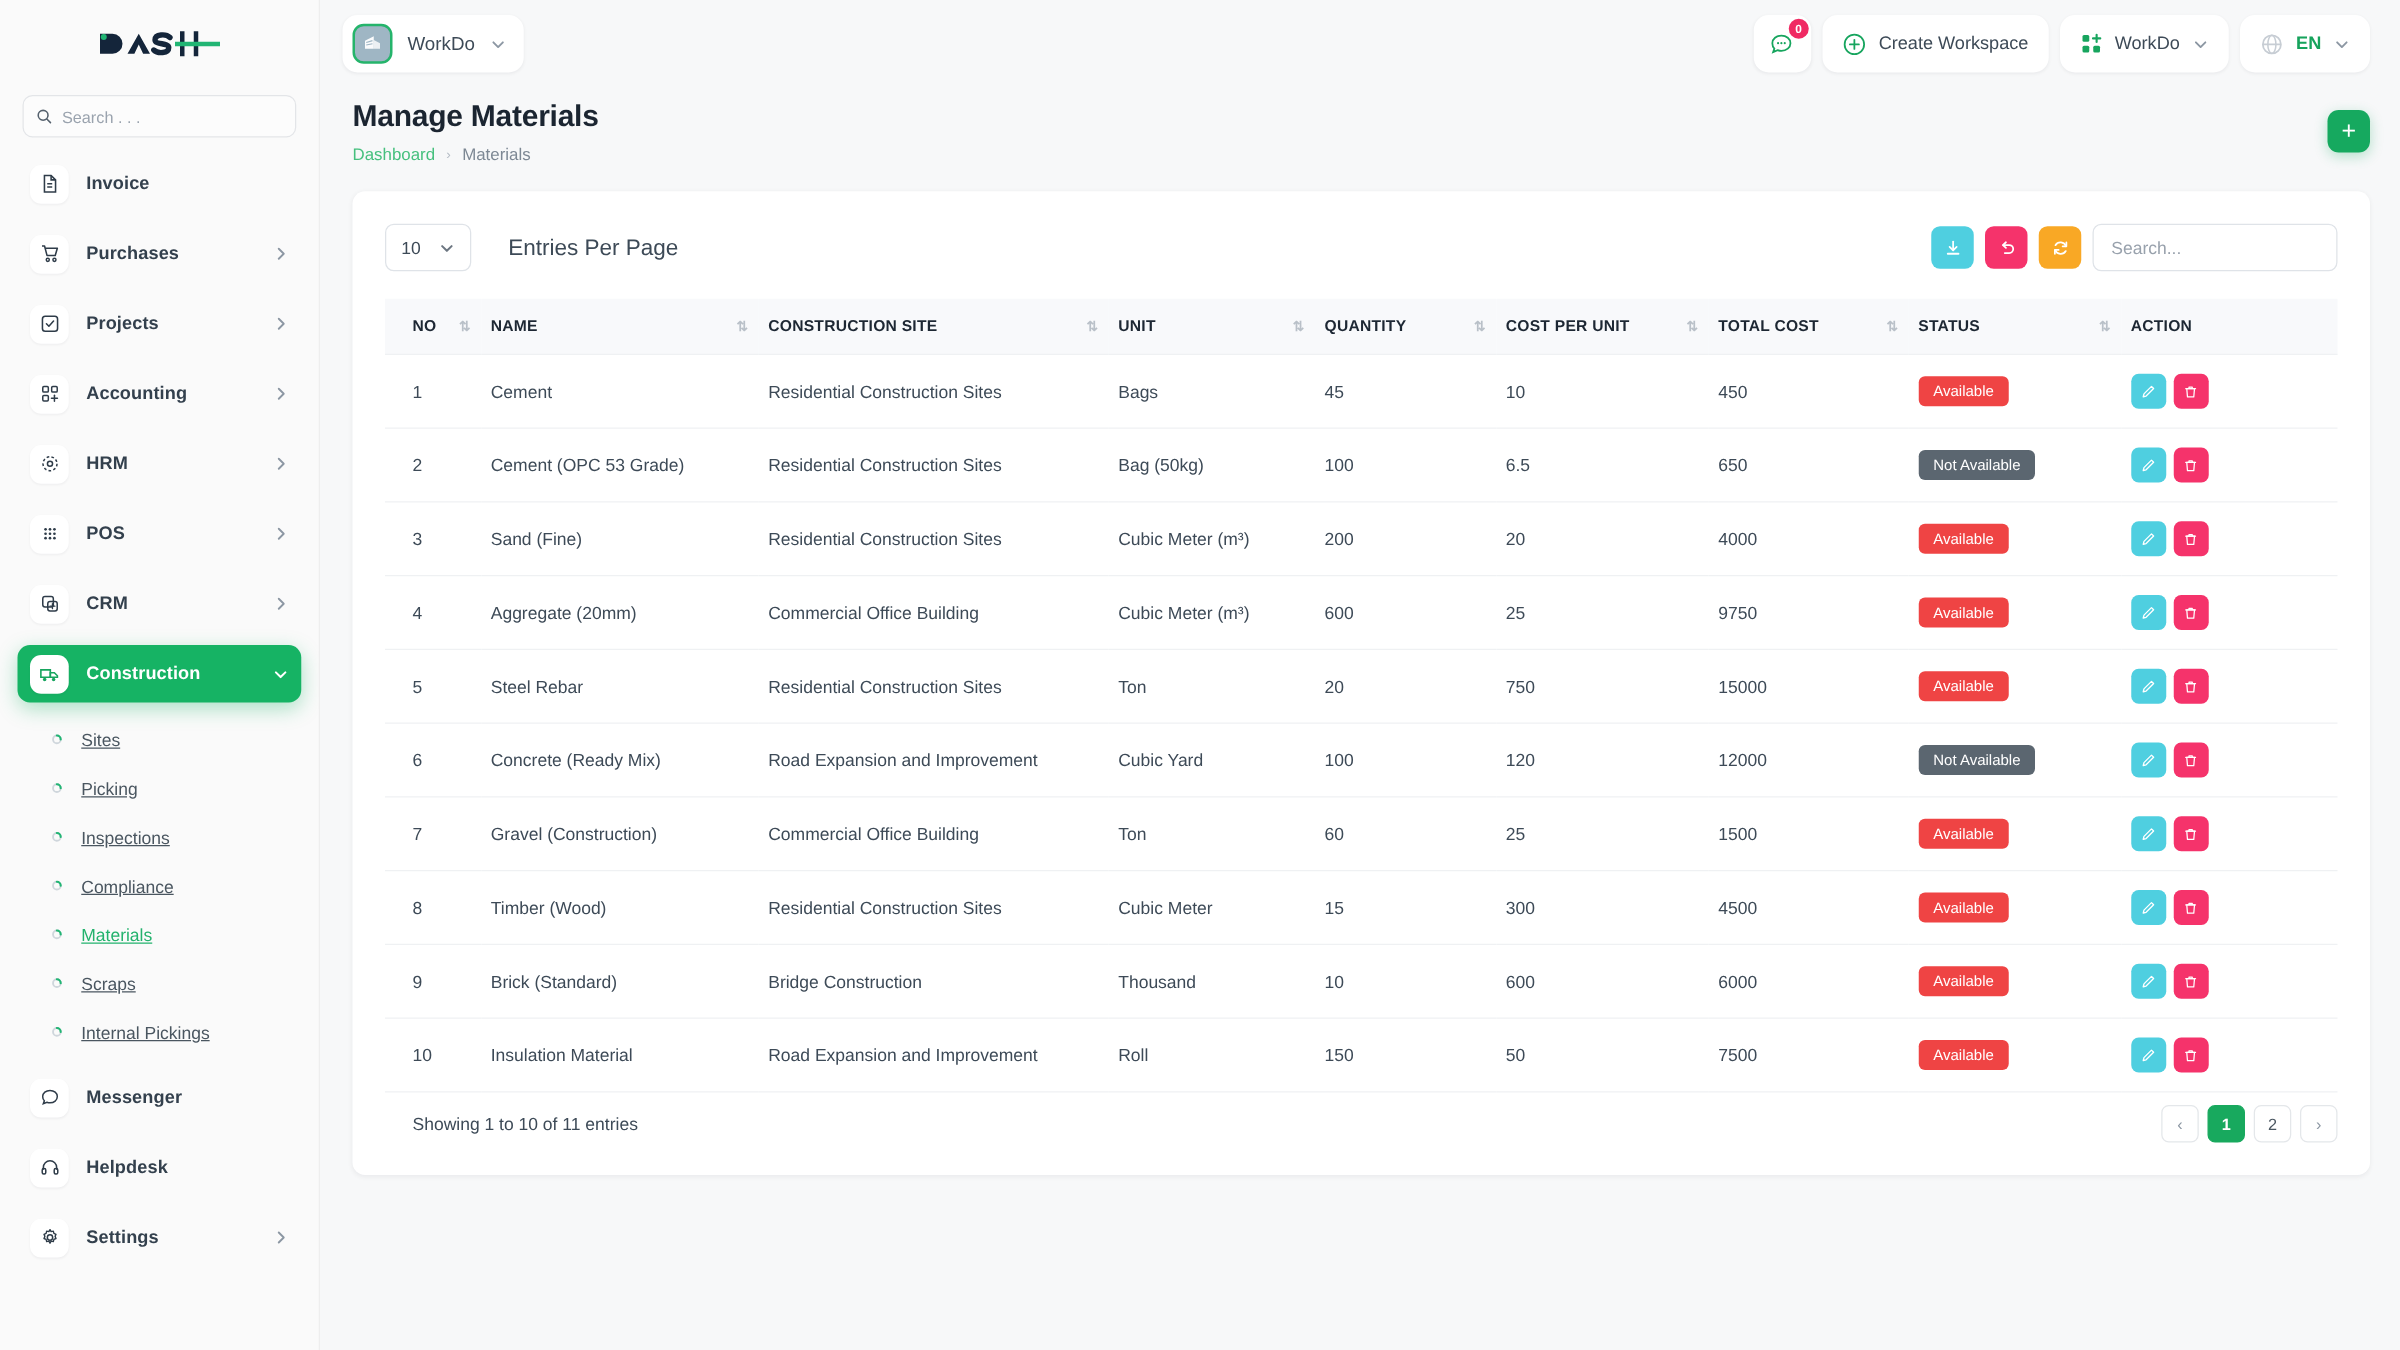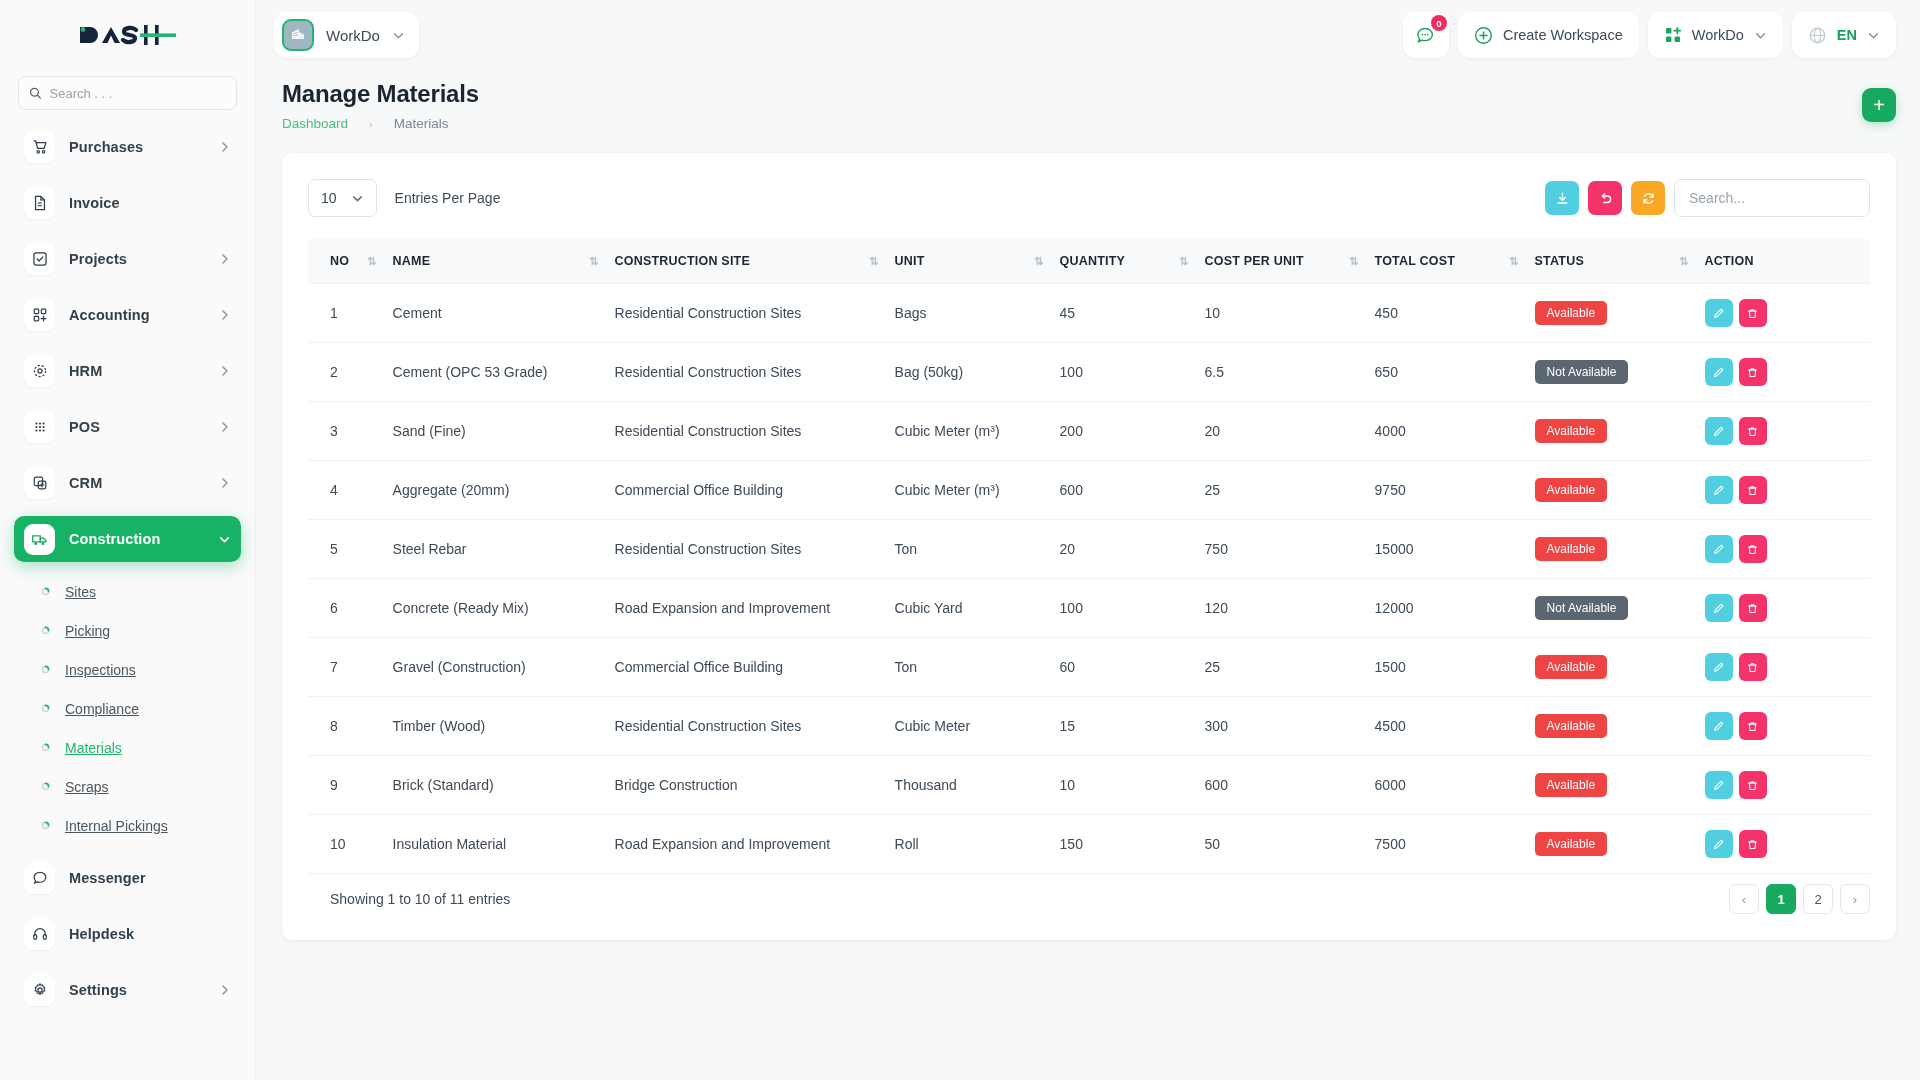--- a/index.html
+++ b/index.html
@@ -107,21 +107,21 @@
   .badge {
     position: absolute; top: 3px; right: 2px;
     background: #f02a63; color: #fff; font-size: 9.5px; font-weight: 700;
     min-width: 16px; height: 16px; border-radius: 8px;
     display: flex; align-items: center; justify-content: center; padding: 0 4px;
   }
   .lang-txt { color: #16a35c; font-weight: 600; font-size: 14.5px; }
 
   .page-head { padding: 10px 24px 0 26px; display: flex; align-items: flex-start; }
   .page-title { font-size: 24px; font-weight: 700; color: #1b2531; letter-spacing: -.2px; }
-  .breadcrumb { margin-top: 8px; font-size: 13.5px; display: flex; align-items: center; gap: 21px; }
+  .breadcrumb { margin-top: 8px; font-size: 13.5px; display: flex; align-items: center; gap: 9px; }
   .breadcrumb .bc-link { color: #46c07e; }
   .breadcrumb .bc-sep { color: #b4bcc5; font-size: 11px; }
   .breadcrumb .bc-cur { color: #7d8894; }
   .add-btn {
     margin-left: auto; margin-top: 8px;
     width: 34px; height: 34px; border-radius: 9px;
     background: #16a95f; color: #fff;
     display: flex; align-items: center; justify-content: center;
     font-size: 20px; font-weight: 300; cursor: pointer;
     box-shadow: 0 3px 10px rgba(22,169,95,.3);
@@ -134,21 +134,21 @@
     padding: 26px 26px 26px 26px;
   }
 
   .card-toolbar { display: flex; align-items: center; }
   .epp-select {
     height: 38px; min-width: 64px;
     border: 1px solid #dfe3e8; border-radius: 7px;
     display: flex; align-items: center; gap: 14px;
     padding: 0 12px; font-size: 14px; color: #3d4a57; cursor: pointer;
   }
-  .epp-label { margin-left: 18px; font-size: 14px; color: #3d4a57; }
+  .epp-label { margin-left: 30px; font-size: 18px; color: #3d4a57; }
 
   .toolbar-right { margin-left: auto; display: flex; align-items: center; gap: 9px; }
   .sq-btn {
     width: 34px; height: 34px; border-radius: 7px;
     display: flex; align-items: center; justify-content: center;
     color: #fff; cursor: pointer;
   }
   .search-input {
     width: 196px; height: 38px;
     border: 1px solid #dfe3e8; border-radius: 7px;
@@ -225,43 +225,43 @@
       <line x1="10.8" y1="10.8" x2="14.5" y2="14.5" stroke="#55616d" stroke-width="1.6" stroke-linecap="round"></line>
     </svg>
     <input type="text" placeholder="Search . . ." style="">
   </div>
 
   <nav class="nav">
 
     <div class="nav-item">
       <span class="ico">
         <svg width="16" height="16" viewBox="0 0 18 18">
+            <path d="M4 1.5h6l4 4v11H4z" fill="none" stroke="#2f3c49" stroke-width="1.4"></path>
+            <path d="M10 1.5v4h4" fill="none" stroke="#2f3c49" stroke-width="1.4"></path>
+            <line x1="6.5" y1="9" x2="11" y2="9" stroke="#2f3c49" stroke-width="1.3"></line>
+            <line x1="6.5" y1="12" x2="11" y2="12" stroke="#2f3c49" stroke-width="1.3"></line>
+          </svg>
+      </span>
+      <span class="label">Invoice</span>
+    </div>
+
+    <div class="nav-item">
+      <span class="ico">
+        <svg width="16" height="16" viewBox="0 0 18 18">
             <path d="M1.8 2h2.3l2.2 8.5h7.4L15.6 4H5" fill="none" stroke="#2f3c49" stroke-width="1.4" stroke-linejoin="round"></path>
             <circle cx="7" cy="14.5" r="1.4" fill="none" stroke="#2f3c49" stroke-width="1.3"></circle>
             <circle cx="13" cy="14.5" r="1.4" fill="none" stroke="#2f3c49" stroke-width="1.3"></circle>
           </svg>
       </span>
       <span class="label">Purchases</span>
       <span class="chev">
         <svg width="12" height="12" viewBox="0 0 12 12">
             <polyline points="4,2 8,6 4,10" fill="none" stroke="currentColor" stroke-width="1.5" stroke-linecap="round" stroke-linejoin="round"></polyline>
           </svg>
       </span>
-    </div>
-
-    <div class="nav-item">
-      <span class="ico">
-        <svg width="16" height="16" viewBox="0 0 18 18">
-            <path d="M4 1.5h6l4 4v11H4z" fill="none" stroke="#2f3c49" stroke-width="1.4"></path>
-            <path d="M10 1.5v4h4" fill="none" stroke="#2f3c49" stroke-width="1.4"></path>
-            <line x1="6.5" y1="9" x2="11" y2="9" stroke="#2f3c49" stroke-width="1.3"></line>
-            <line x1="6.5" y1="12" x2="11" y2="12" stroke="#2f3c49" stroke-width="1.3"></line>
-          </svg>
-      </span>
-      <span class="label">Invoice</span>
     </div>
 
     <div class="nav-item">
       <span class="ico">
         <svg width="16" height="16" viewBox="0 0 18 18">
             <rect x="2.2" y="2.2" width="13.6" height="13.6" rx="2.5" fill="none" stroke="#2f3c49" stroke-width="1.4"></rect>
             <polyline points="5.8,9 8,11.2 12.2,6.6" fill="none" stroke="#2f3c49" stroke-width="1.4" stroke-linecap="round" stroke-linejoin="round"></polyline>
           </svg>
       </span>
       <span class="label">Projects</span>

